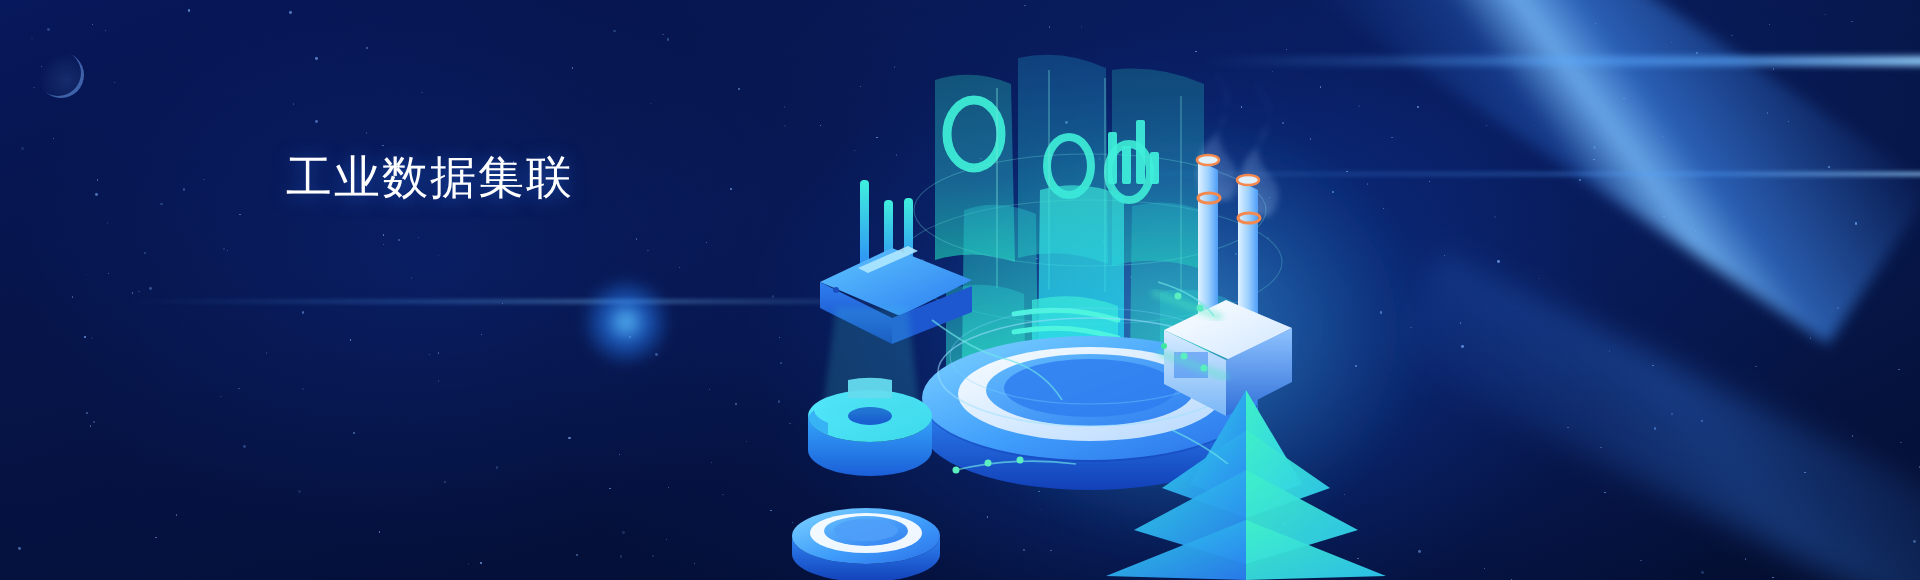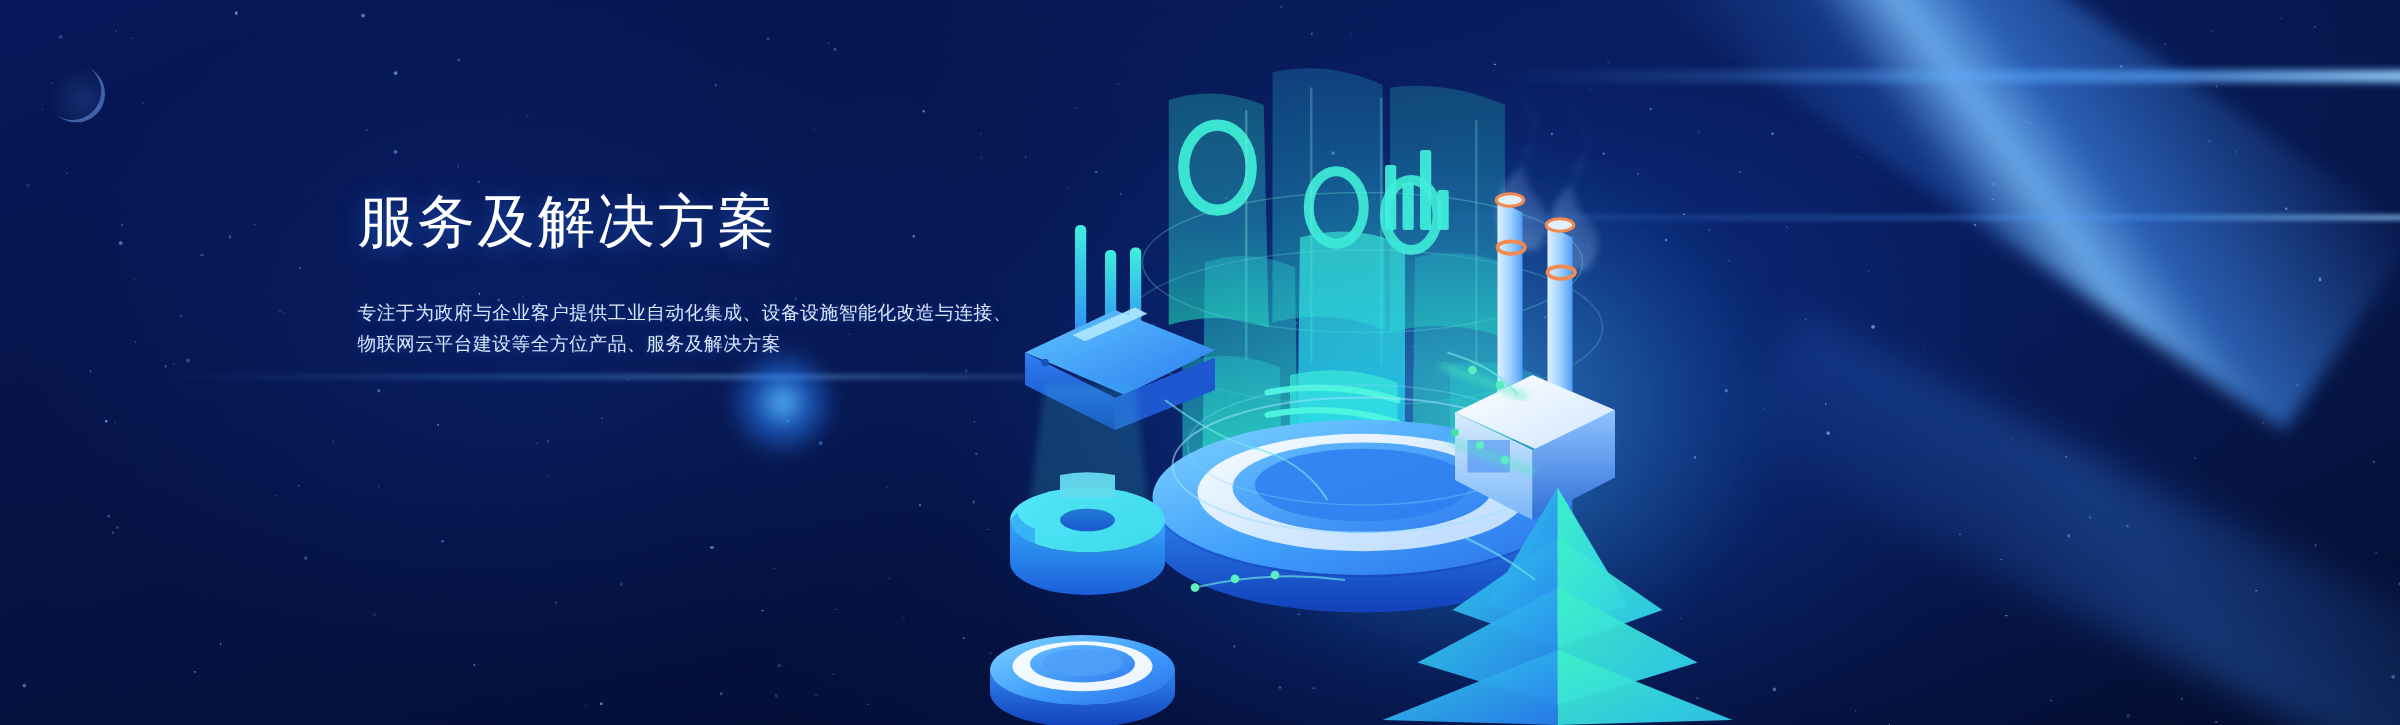--- a/index.html
+++ b/index.html
@@ -337,25 +337,21 @@
 
   <div class="moon"></div>
   <div class="streak streak-a"></div>
   <div class="streak streak-b"></div>
   <div class="streak streak-c"></div>
   <div class="streak streak-d"></div>
   <div class="glowbar"></div>
   <div class="diamond-glow"></div>
 
   <div class="copy">
-    <div class="headline">服务及解决方案</div>
-    <div class="subline">
-      <div class="sub">专注于为政府与企业客户提供工业自动化集成、设备设施智能化改造与连接、</div>
-      <div class="sub">物联网云平台建设等全方位产品、服务及解决方案</div>
-    </div>
+    <div class="headline">工业数据集联</div>
   </div>
 
   <div class="art">
     <svg width="1160" height="580" viewBox="0 0 1160 580" xmlns="http://www.w3.org/2000/svg">
       <defs>
         <linearGradient id="gGlassA" x1="0" y1="0" x2="0" y2="1">
           <stop offset="0%" stop-color="#2ad8c8" stop-opacity=".30"></stop>
           <stop offset="55%" stop-color="#28b4c8" stop-opacity=".45"></stop>
           <stop offset="100%" stop-color="#1fd6b8" stop-opacity=".62"></stop>
         </linearGradient>

